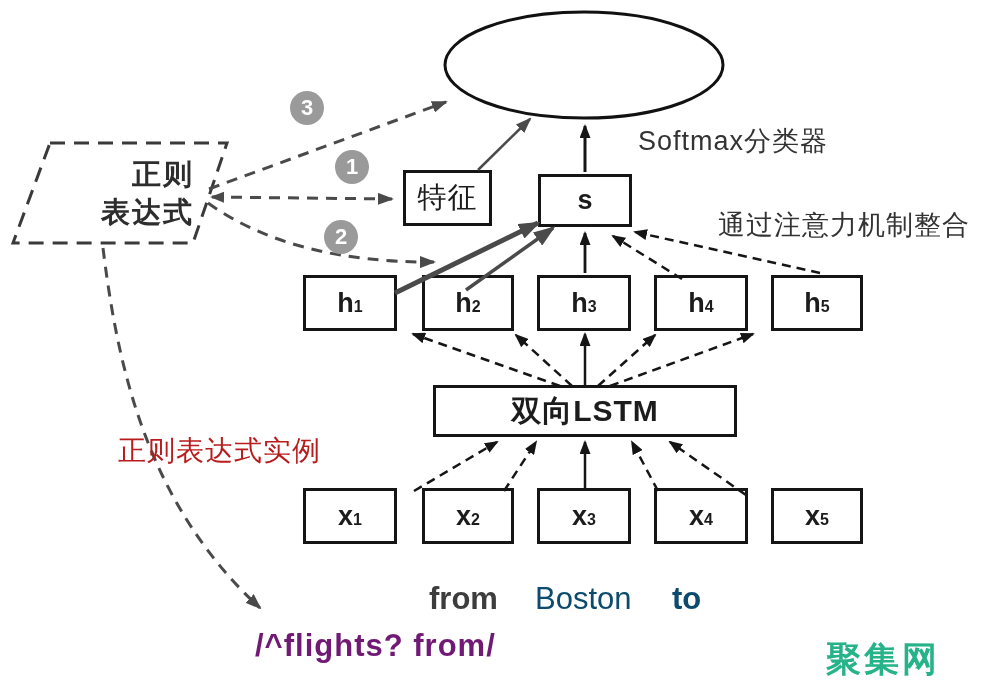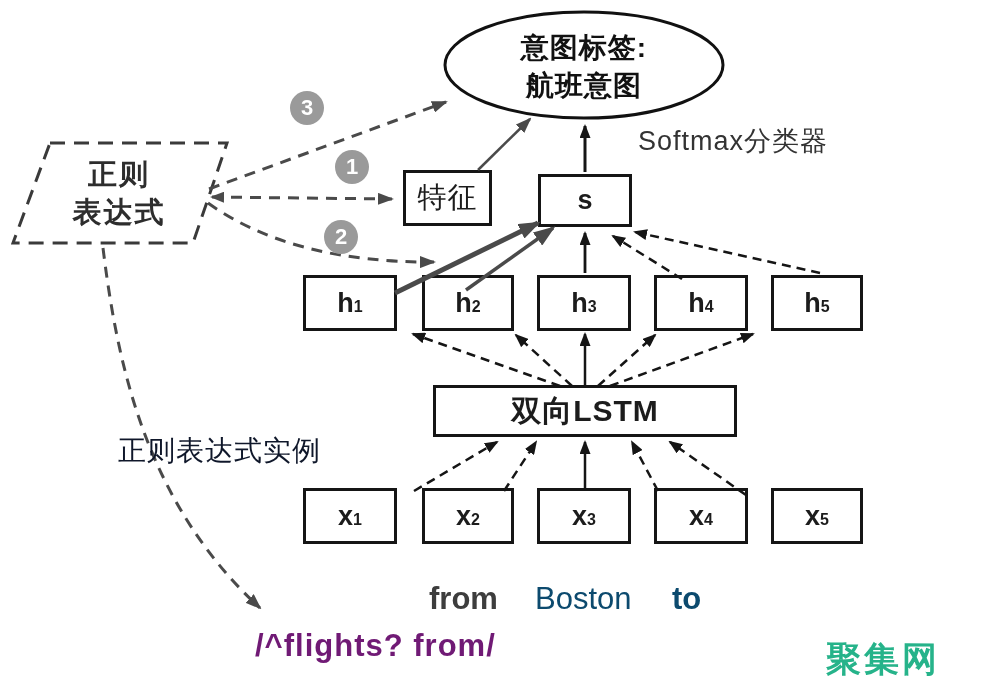--- a/index.html
+++ b/index.html
@@ -22,27 +22,27 @@
 
   
   .ellipse-text{
     position:absolute;left:445px;top:22px;width:278px;height:90px;
     display:flex;flex-direction:column;align-items:center;justify-content:center;
     font-size:28px;font-weight:bold;color:#111;line-height:38px;z-index:3;letter-spacing:1px;
   }
   
   .para-text{
     position:absolute;left:44px;top:152px;width:150px;height:82px;
-    display:flex;flex-direction:column;align-items:center;justify-content:center;
+    display:flex;flex-direction:column;align-items:flex-end;justify-content:center;
     font-size:29px;font-weight:bold;color:#2d2d2d;line-height:38px;z-index:3;letter-spacing:2px;
   }
 
   .lbl{position:absolute;z-index:3;white-space:nowrap;}
   .lbl-dark{font-size:27px;color:#333;letter-spacing:1px;}
-  .lbl-muted{font-size:28px;color:#0f172a;letter-spacing:1px;}
+  .lbl-muted{font-size:28px;color:#b91c1c;letter-spacing:1px;}
 
   .step{
     position:absolute;width:34px;height:34px;border-radius:50%;
     background:#9a9a9a;color:#fff;font-size:22px;font-weight:bold;
     display:flex;align-items:center;justify-content:center;z-index:4;
   }
 
   .word{position:absolute;top:581px;font-size:31px;color:#0c4a6e;z-index:3;}
   .word.bold{font-weight:bold;color:#3d3d3d;}
 
@@ -154,32 +154,29 @@
 
     <g stroke="#151515" stroke-width="2.5" fill="none">
       <path d="M414,491 L497,442" stroke-dasharray="9 6" marker-end="url(#arrB)"></path>
       <path d="M504,491 L536,442" stroke-dasharray="9 6" marker-end="url(#arrB)"></path>
       <path d="M585,489 L585,442" marker-end="url(#arrB)"></path>
       <path d="M658,491 L632,442" stroke-dasharray="9 6" marker-end="url(#arrB)"></path>
       <path d="M746,495 L670,442" stroke-dasharray="9 6" marker-end="url(#arrB)"></path>
     </g>
   </svg>
 
-  <div class="ellipse-text">
-    <span>意图标签:</span>
-    <span>航班意图</span>
-  </div>
 
   <div class="para-text">
     <span>正则</span>
     <span>表达式</span>
   </div>
 
   <div class="lbl lbl-dark" style="left:638px;top:123px;text-align:center;">Softmax分类器</div>
 
+  <div class="lbl lbl-dark" style="left:718px;top:207px;">通过注意力机制整合</div>
 
   <div class="lbl lbl-muted" style="left:118px;top:432px;">正则表达式实例</div>
 
   <div class="step" style="left:290px;top:91px;">3</div>
   <div class="step" style="left:335px;top:150px;">1</div>
   <div class="step" style="left:324px;top:220px;">2</div>
 
   <span class="word bold" style="left:429px;">from</span>
   <span class="word" style="left:535px;">Boston</span>
   <span class="word" style="left:672px;font-weight:bold;">to</span>

